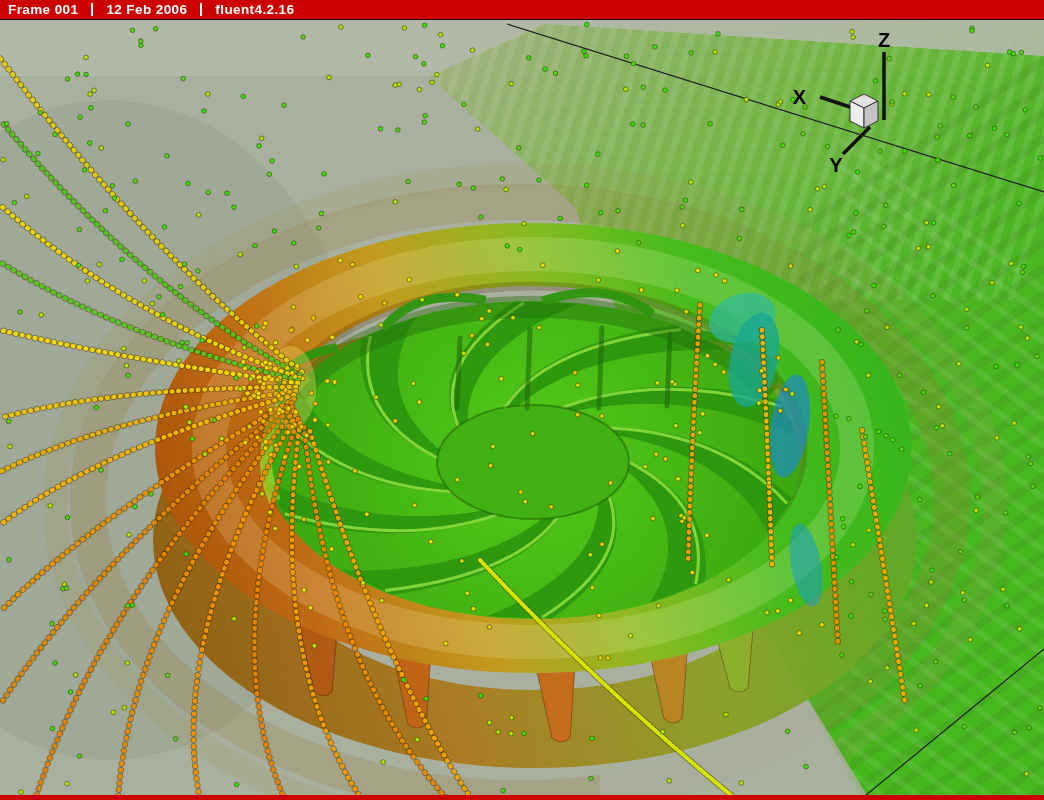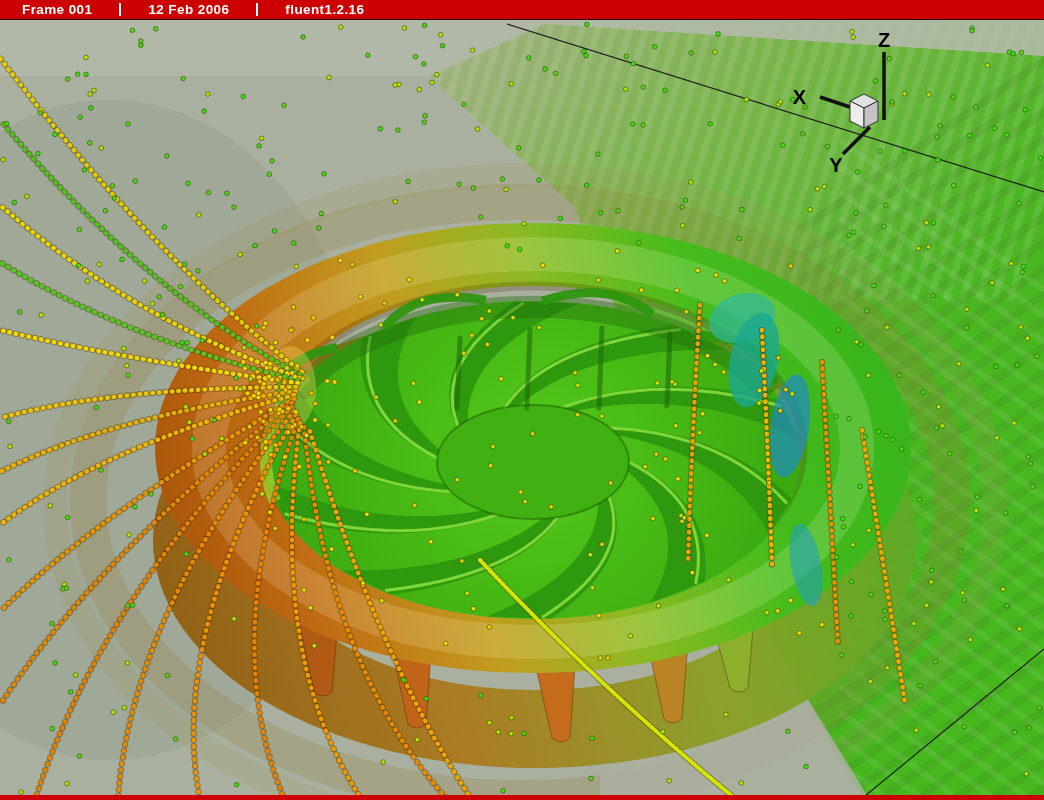--- a/index.html
+++ b/index.html
@@ -1,21 +1,21 @@
 <!DOCTYPE html>
 <html><head>
 <meta charset="utf-8">
 <style>
   html,body{margin:0;padding:0;background:#000;}
   .frame{position:relative;width:1044px;height:800px;overflow:hidden;
          font-family:"Liberation Sans",sans-serif;background:#a9b09f;}
   .hdr{position:absolute;top:0;left:0;width:100%;height:20px;background:#cc0000;
        color:#fff;display:flex;align-items:center;font-weight:bold;font-size:13.5px;
        letter-spacing:.4px;z-index:6;border-bottom:1px solid #2a0000;box-sizing:border-box;}
-  .hdr .lbl{padding:0 22px;white-space:pre;}
+  .hdr .lbl{padding:0 8px;white-space:pre;}
   .sep{width:2px;height:13px;background:#fff;margin:0 5px;flex:0 0 auto;}
   .strip{position:absolute;left:0;bottom:0;width:100%;height:5px;background:#cc0000;z-index:6;}
   svg{position:absolute;top:0;left:0;display:block;}
   text{font-family:"Liberation Sans",sans-serif;}
 </style>
 </head>
 <body>
 
 <div class="frame">
 
@@ -766,17 +766,17 @@
       <text x="884" y="47" font-size="20" font-weight="bold" fill="#000" text-anchor="middle">Z</text>
       <text x="836" y="172" font-size="20" font-weight="bold" fill="#000" text-anchor="middle">Y</text>
     </g>
   </svg>
 
   <div class="hdr">
     <span class="lbl">Frame 001</span>
     <span class="sep"></span>
     <span class="lbl">12 Feb 2006</span>
     <span class="sep"></span>
-    <span class="lbl">fluent1.2.16</span>
+    <span class="lbl">fluent4.2.16</span>
   </div>
 
   <div class="strip"></div>
 </div>
 
 </body></html>

